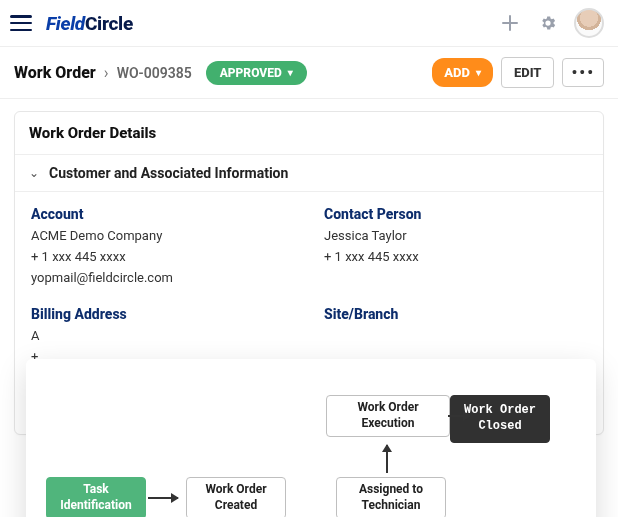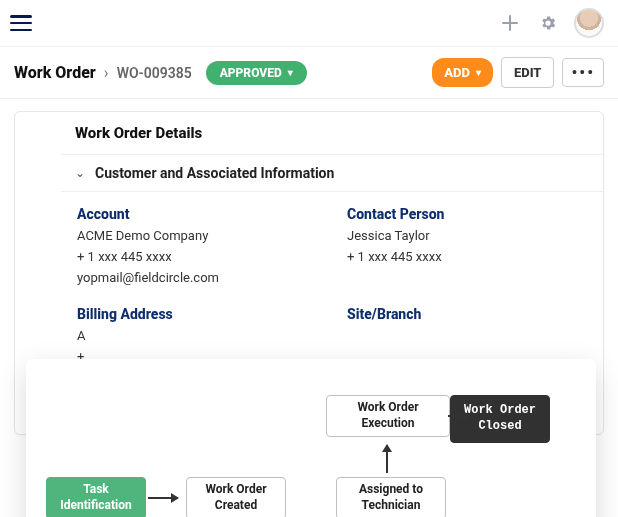--- a/index.html
+++ b/index.html
@@ -20,21 +20,21 @@
   .chev { margin: 0 8px; color: #777; }
   .woid { font-weight: 600; color: #666; font-size: 14px; }
   .status-pill { margin-left: 14px; padding: 5px 14px; background: #42b06e; color: #fff; font-weight: 800; font-size: 12px; border-radius: 16px; display: inline-flex; align-items: center; cursor: pointer; }
   .status-pill .caret { margin-left: 6px; font-size: 10px; }
   .addbtn { background: #ff8c1a; color: #fff; font-weight: 800; font-size: 13px; padding: 7px 12px; border-radius: 12px; display: inline-flex; align-items: center; cursor: pointer; }
   .addbtn .caret { margin-left: 6px; font-size: 10px; }
   .editbtn { border: 1px solid #ccc; background: #fff; color: #333; font-weight: 800; font-size: 13px; padding: 7px 12px; border-radius: 4px; margin-left: 8px; cursor: pointer; }
   .morebtn { border: 1px solid #ccc; background: #fff; color: #333; font-weight: 800; font-size: 16px; padding: 4px 8px; border-radius: 4px; margin-left: 8px; cursor: pointer; letter-spacing: 2px; }
 
   .page { padding: 12px 14px; position: relative; }
-  .card { border: 1px solid #e6e6e6; border-radius: 6px; background: #fff; box-shadow: 0 1px 2px rgba(0,0,0,0.02); padding-left: 46px; }
+  .card { border: 1px solid #e6e6e6; border-radius: 6px; background: #fff; box-shadow: 0 1px 2px rgba(0,0,0,0.02); }
   .card-header { padding: 12px 14px; font-weight: 800; font-size: 15px; color: #111; border-bottom: 1px solid #eee; }
   .section-toggle { display: flex; align-items: center; padding: 10px 14px; border-bottom: 1px solid #eee; cursor: pointer; }
   .section-toggle .caret { color: #555; margin-right: 10px; font-size: 12px; }
   .section-toggle .label { font-weight: 700; color: #222; font-size: 14px; }
 
   .details-grid { display: grid; grid-template-columns: 1fr 1fr; gap: 18px 30px; padding: 14px 16px 24px; font-size: 13px; }
   .field h4 { font-weight: 800; color: #0d2d6c; font-size: 14px; margin-bottom: 4px; }
   .field div { color: #333; line-height: 1.6; }
 
   .flowchart { position: absolute; left: 26px; top: 260px; width: 570px; height: 260px; background: #fff; border-radius: 6px; box-shadow: 0 10px 30px rgba(0,0,0,0.15); padding: 14px; }
@@ -47,20 +47,23 @@
   .arrow-v-up::after { content: ""; position: absolute; left: -4px; top: -1px; border-bottom: 8px solid #333; border-left: 5px solid transparent; border-right: 5px solid transparent; }
 </style>
 </head>
 <body>
 
 <div class="topbar">
   <div class="hamburger">
     <span></span>
       <span></span>
       <span></span>
+  </div>
+  <div class="logo">
+    <span class="blue">Field</span><span class="dark">Circle</span>
   </div>
   <div class="spacer"></div>
   <div class="iconbtn">
     <svg width="16" height="16" viewBox="0 0 16 16">
         <path d="M8 1v14M1 8h14" stroke="currentColor" stroke-width="2" stroke-linecap="round"></path>
       </svg>
   </div>
   <div class="iconbtn">
     <svg width="18" height="18" viewBox="0 0 24 24" fill="currentColor">
         <path d="M19.4 13a7.5 7.5 0 0 0 .1-1 7.5 7.5 0 0 0-.1-1l2.1-1.6-2-3.5-2.5 1a7.6 7.6 0 0 0-1.7-1l-.4-2.6h-4l-.4 2.6a7.6 7.6 0 0 0-1.7 1l-2.5-1-2 3.5L6.5 11a7.5 7.5 0 0 0 0 2l-2.1 1.6 2 3.5 2.5-1a7.6 7.6 0 0 0 1.7 1l.4 2.6h4l.4-2.6a7.6 7.6 0 0 0 1.7-1l2.5 1 2-3.5zM12 15.5A3.5 3.5 0 1 1 15.5 12 3.5 3.5 0 0 1 12 15.5z"></path>

